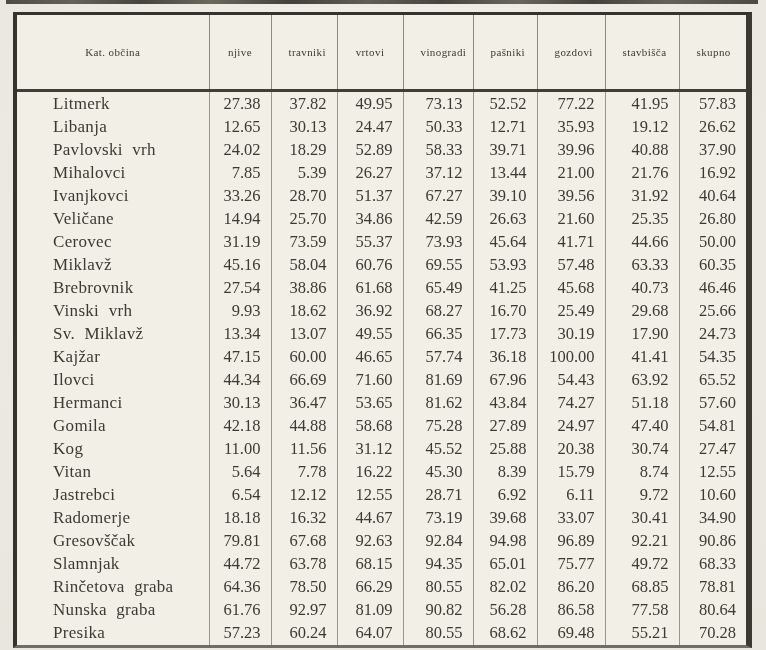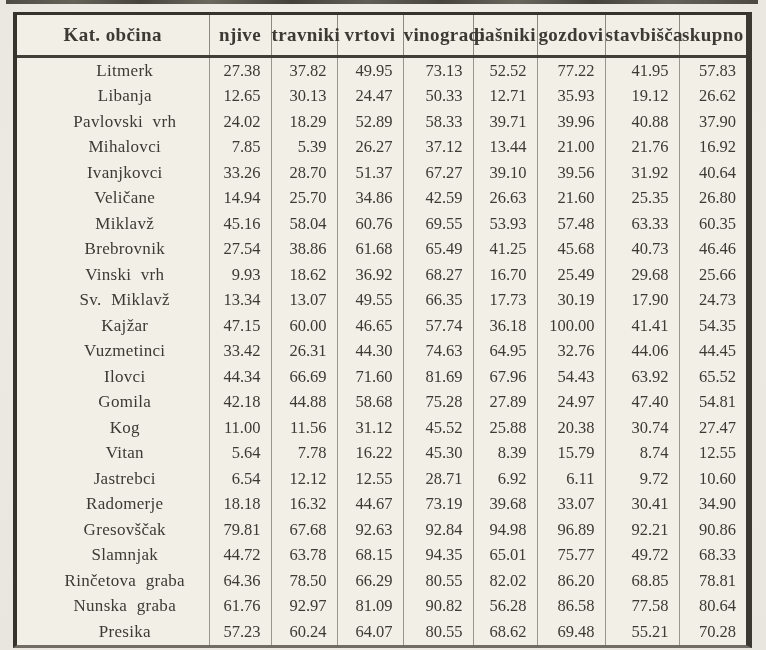--- a/index.html
+++ b/index.html
@@ -44,43 +44,43 @@
   }
   table {
     width: 100%;
     height: 100%;
     border-collapse: collapse;
     table-layout: fixed;
     color: #3c3a33;
   }
   thead th {
     height: 40px;
-    font-weight: 700;
-    font-size: 19px;
+    font-weight: 400;
+    font-size: 11px;
     letter-spacing: 0.4px;
     text-align: center;
     vertical-align: middle;
     border-bottom: 3px solid #403e37;
     border-right: 1px solid #8f8a80;
-    padding: 0;
+    padding: 17px;
   }
   thead th:last-child { border-right: none; }
   tbody td {
     height: 22.55px;
     padding: 0;
     font-size: 16.5px;
     vertical-align: middle;
     border-right: 1px solid #9a958b;
     white-space: nowrap;
     overflow: hidden;
   }
   tbody td:last-child { border-right: none; }
   td.name {
-    text-align: center;
-    padding-left: 24px;
+    text-align: left;
+    padding-left: 36px;
     letter-spacing: 0.3px;
     word-spacing: 5px;
     font-size: 17px;
   }
   td.num {
     text-align: right;
     padding-right: 10px;
     font-variant-numeric: lining-nums;
   }
 </style>
@@ -176,20 +176,31 @@
             <td class="num">14.94</td>
             <td class="num">25.70</td>
             <td class="num">34.86</td>
             <td class="num">42.59</td>
             <td class="num">26.63</td>
             <td class="num">21.60</td>
             <td class="num">25.35</td>
             <td class="num">26.80</td>
           </tr>
           <tr>
+            <td class="name">Cerovec</td>
+            <td class="num">31.19</td>
+            <td class="num">73.59</td>
+            <td class="num">55.37</td>
+            <td class="num">73.93</td>
+            <td class="num">45.64</td>
+            <td class="num">41.71</td>
+            <td class="num">44.66</td>
+            <td class="num">50.00</td>
+          </tr>
+          <tr>
             <td class="name">Miklavž</td>
             <td class="num">45.16</td>
             <td class="num">58.04</td>
             <td class="num">60.76</td>
             <td class="num">69.55</td>
             <td class="num">53.93</td>
             <td class="num">57.48</td>
             <td class="num">63.33</td>
             <td class="num">60.35</td>
           </tr>
@@ -231,42 +242,42 @@
             <td class="num">47.15</td>
             <td class="num">60.00</td>
             <td class="num">46.65</td>
             <td class="num">57.74</td>
             <td class="num">36.18</td>
             <td class="num">100.00</td>
             <td class="num">41.41</td>
             <td class="num">54.35</td>
           </tr>
           <tr>
-            <td class="name">Vuzmetinci</td>
-            <td class="num">33.42</td>
-            <td class="num">26.31</td>
-            <td class="num">44.30</td>
-            <td class="num">74.63</td>
-            <td class="num">64.95</td>
-            <td class="num">32.76</td>
-            <td class="num">44.06</td>
-            <td class="num">44.45</td>
-          </tr>
-          <tr>
             <td class="name">Ilovci</td>
             <td class="num">44.34</td>
             <td class="num">66.69</td>
             <td class="num">71.60</td>
             <td class="num">81.69</td>
             <td class="num">67.96</td>
             <td class="num">54.43</td>
             <td class="num">63.92</td>
             <td class="num">65.52</td>
           </tr>
           <tr>
+            <td class="name">Hermanci</td>
+            <td class="num">30.13</td>
+            <td class="num">36.47</td>
+            <td class="num">53.65</td>
+            <td class="num">81.62</td>
+            <td class="num">43.84</td>
+            <td class="num">74.27</td>
+            <td class="num">51.18</td>
+            <td class="num">57.60</td>
+          </tr>
+          <tr>
             <td class="name">Gomila</td>
             <td class="num">42.18</td>
             <td class="num">44.88</td>
             <td class="num">58.68</td>
             <td class="num">75.28</td>
             <td class="num">27.89</td>
             <td class="num">24.97</td>
             <td class="num">47.40</td>
             <td class="num">54.81</td>
           </tr>

